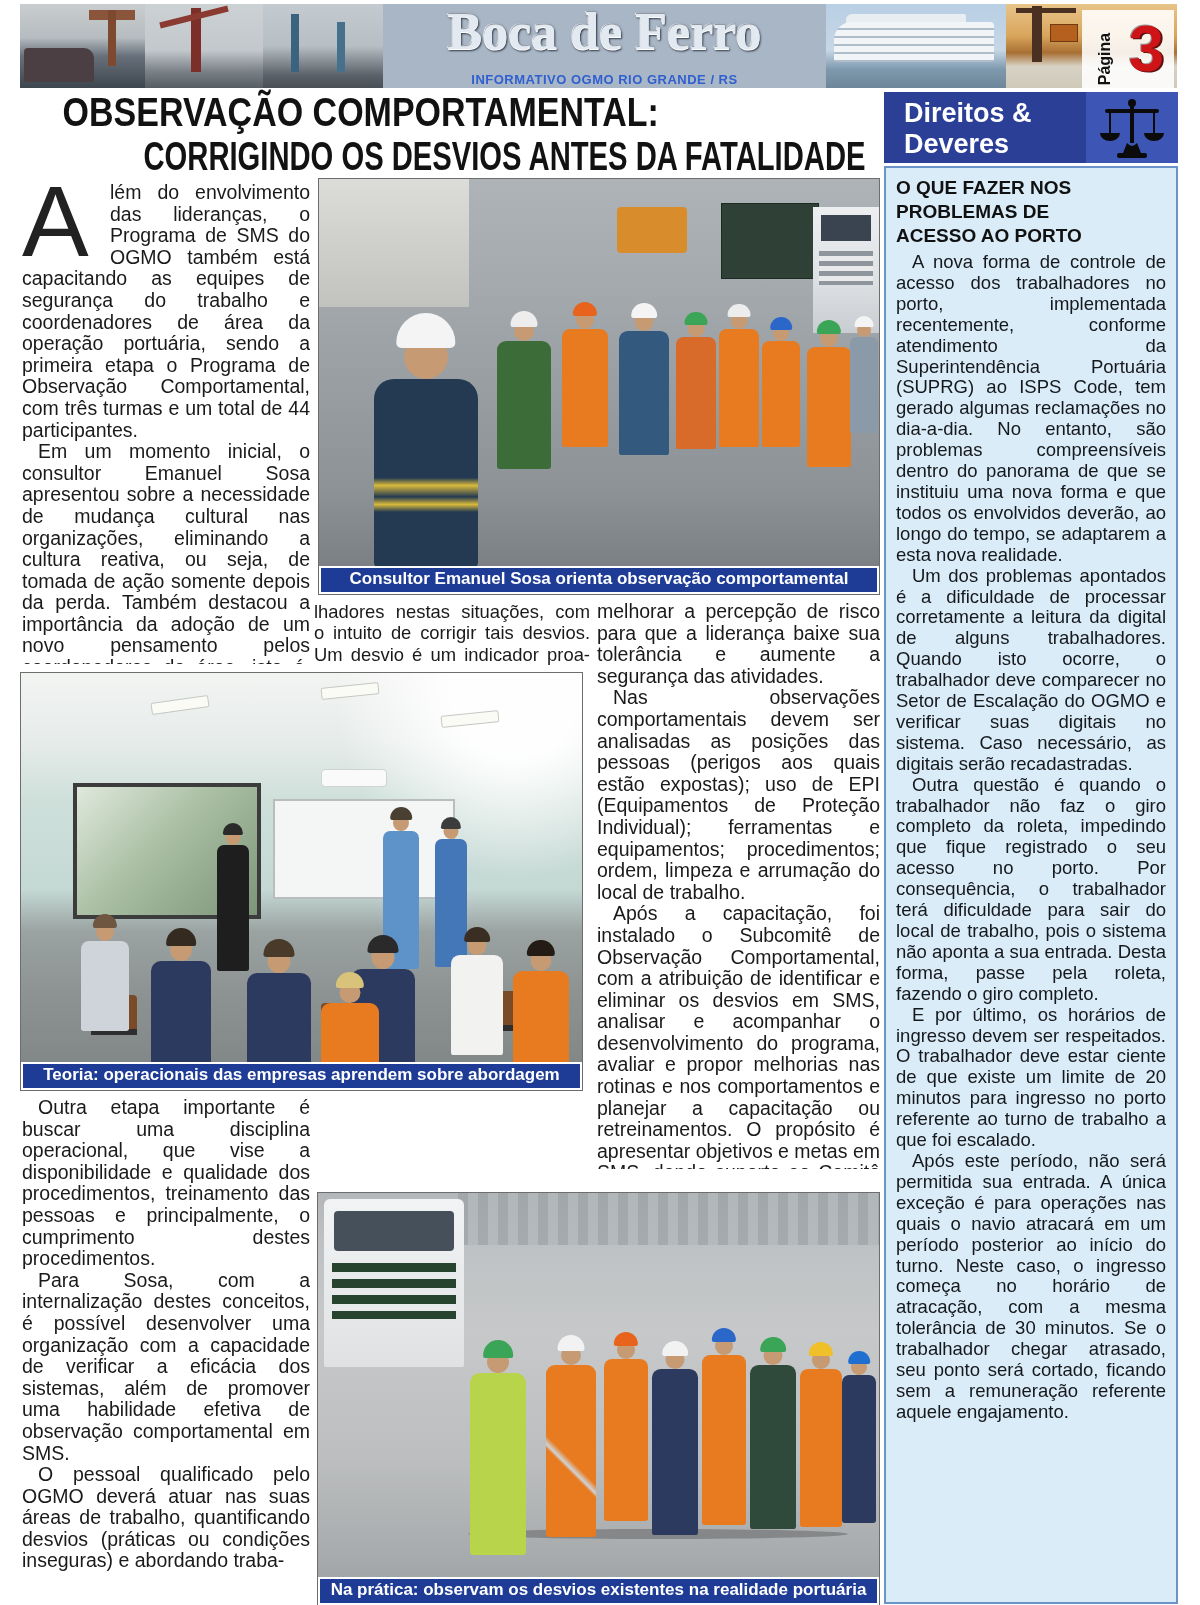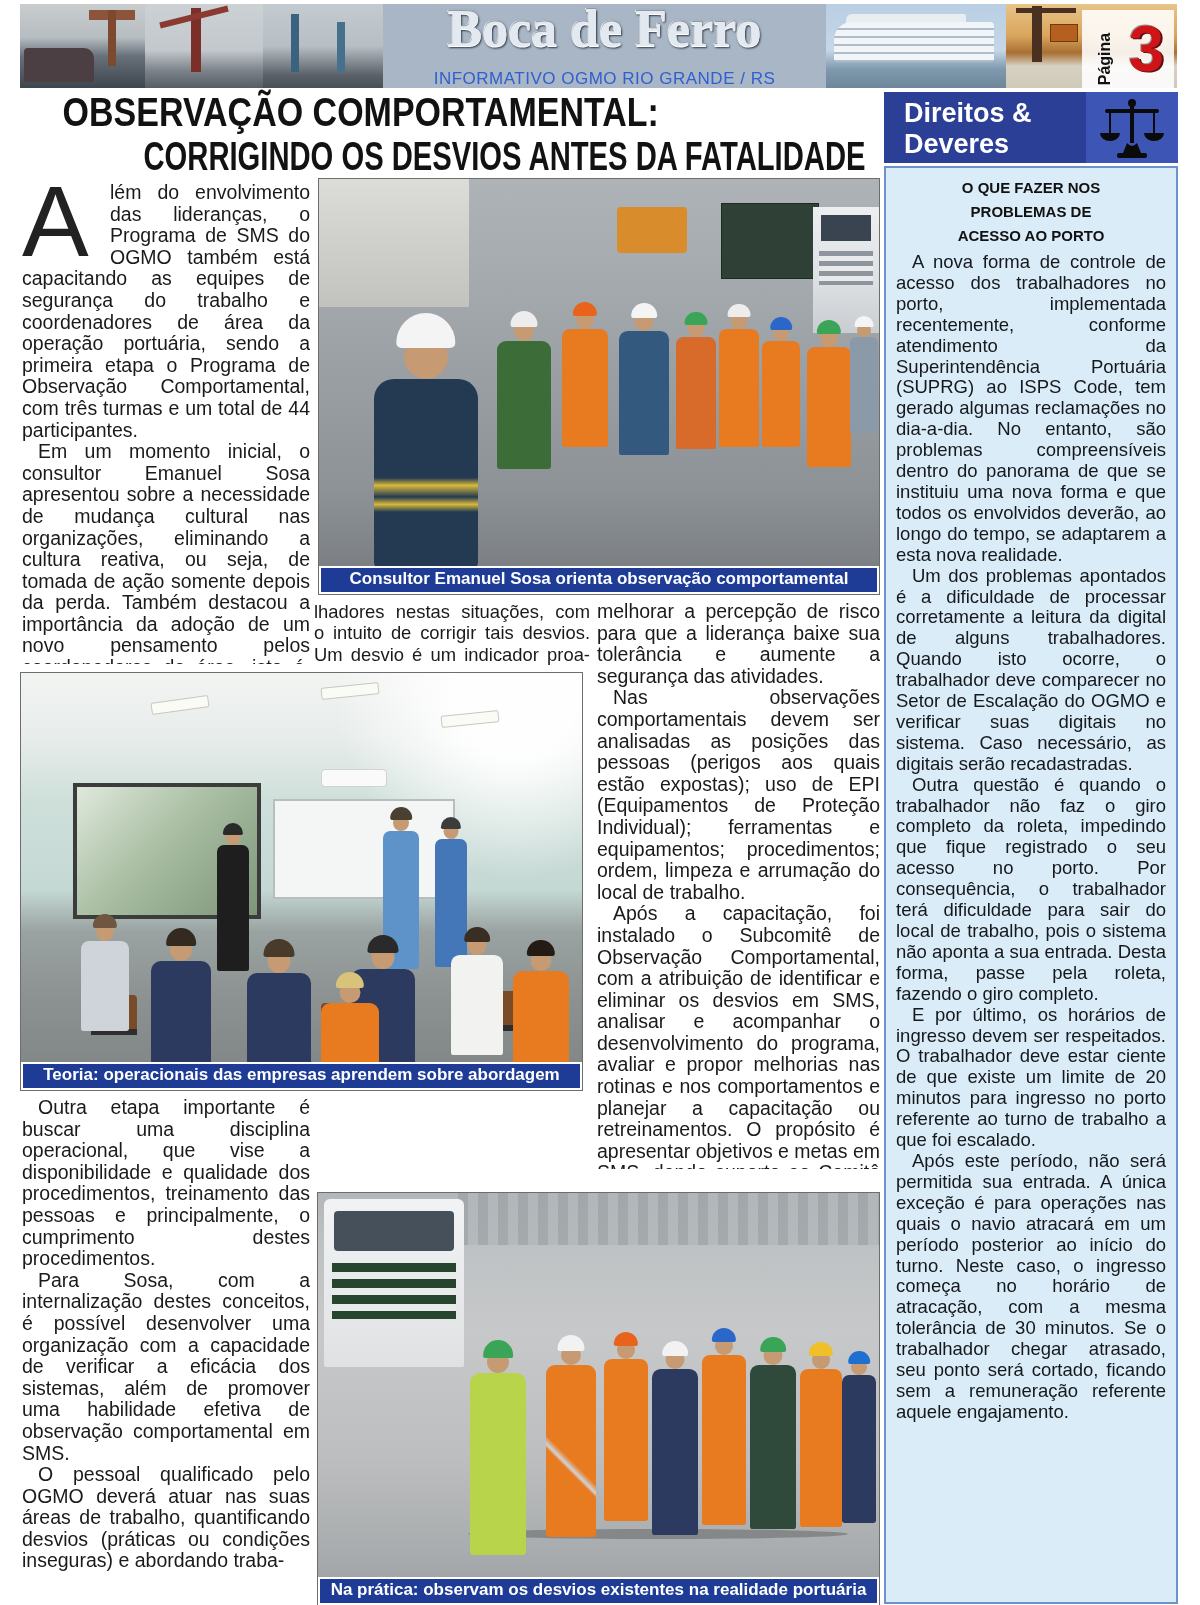--- a/index.html
+++ b/index.html
@@ -16,21 +16,21 @@
      linear-gradient(180deg,#8a553a 18%,transparent 18%);}
   #seg-redcrane{width:118px;background:linear-gradient(180deg,#ccd1d4 0%,#c2c8cc 55%,#7a8188 80%,#565d63 100%);}
   #seg-redcrane .mast{position:absolute;left:46px;top:4px;width:10px;height:64px;background:#7b2f28;}
   #seg-redcrane .arm{position:absolute;left:14px;top:10px;width:70px;height:6px;background:#8a3a30;transform:rotate(-14deg);}
   #seg-bluecranes{width:120px;background:linear-gradient(180deg,#c3cad0 0%,#b7bec4 50%,#5a6168 85%,#494f55 100%);}
   #seg-bluecranes .m1,#seg-bluecranes .m2{position:absolute;top:10px;width:8px;height:58px;background:#39637f;}
   #seg-bluecranes .m1{left:28px;} #seg-bluecranes .m2{left:74px;height:50px;top:18px;background:#46708c;}
   #banner-center{width:443px;background:var(--banner-center-bg,#a9b6c6);display:flex;flex-direction:column;align-items:center;justify-content:center;}
   #banner-title{font-family:"Liberation Serif",serif;font-weight:bold;font-size:52px;line-height:52px;color:#e3e9f0;
      text-shadow:0 1px 0 #ffffff,0 -1px 0 #8f98a3,1px 2px 2px rgba(35,45,58,.85),-1px -1px 1px rgba(255,255,255,.9),0 0 3px #66707e;}
-  #banner-subtitle{font-size:17px;font-weight:normal;letter-spacing:.5px;color:var(--subtitle-color,#2f5fd0);margin-top:14px;}
+  #banner-subtitle{font-size:13px;font-weight:bold;letter-spacing:.5px;color:var(--subtitle-color,#2f5fd0);margin-top:14px;}
   #seg-cruise{width:180px;background:linear-gradient(180deg,#b9cfe4 0%,#c6d7e6 55%,#7e98ad 78%,#6d8699 100%);}
   #seg-cruise .ship{position:absolute;left:8px;top:18px;width:160px;height:40px;background:
       repeating-linear-gradient(180deg,#f2f5f8 0 6px,#aebdc9 6px 8px);border-radius:18px 4px 2px 2px;}
   #seg-cruise .deck{position:absolute;left:20px;top:10px;width:120px;height:10px;background:#e8edf2;border-radius:6px 2px 0 0;}
   #seg-dusk{flex:1;background:linear-gradient(180deg,#e8c489 0%,#d9a55c 38%,#a86f33 58%,#d8d2c4 74%,#cfc9ba 100%);}
   #seg-dusk .crane{position:absolute;left:26px;top:2px;width:10px;height:56px;background:#4a3020;}
   #seg-dusk .jib{position:absolute;left:10px;top:4px;width:60px;height:5px;background:#4a3020;}
   #seg-dusk .box{position:absolute;left:44px;top:20px;width:26px;height:16px;background:#b5601f;border:1px solid #6e3a12;}
   #page-box{position:absolute;right:3px;top:6px;width:92px;height:78px;background:rgba(255,255,255,.88);
       display:flex;align-items:center;justify-content:flex-end;}
@@ -95,21 +95,21 @@
      background:repeating-linear-gradient(180deg,#27442e 0 9px,#e8eaeb 9px 16px);}
   .shadow{position:absolute;height:10px;background:rgba(60,60,60,.35);border-radius:50%;}
 
   
   #sb-header{position:absolute;left:884px;top:92px;width:294px;height:71px;background:var(--sidebar-header-bg,#2c3f97);display:flex;}
   #sb-header .txt{flex:1;color:#fff;font-weight:bold;font-size:27px;line-height:31px;padding:6px 0 0 20px;white-space:pre-line;}
   #sb-icon{width:92px;height:100%;background:#3d55b5;display:flex;align-items:center;justify-content:center;}
   #sb-panel{position:absolute;left:884px;top:166px;width:294px;height:1438px;box-sizing:border-box;
       background:var(--sidebar-panel-bg,#daecf8);border:2px solid var(--sidebar-panel-border,#6c93c9);
       padding:6px 10px;overflow:hidden;}
-  #sb-title{font-weight:bold;font-size:15px;line-height:24px;text-align:center;white-space:pre-line;color:#111;margin:2px 0 4px;}
+  #sb-title{font-weight:bold;font-size:19px;line-height:24px;white-space:pre-line;color:#111;margin:2px 0 4px;}
   #sb-panel p{margin:0;font-size:18.5px;line-height:20.9px;text-align:justify;text-indent:16px;color:#15181c;}
 </style>
 </head>
 <body>
 
 <div id="page">
 
   <div id="banner">
     <div class="seg" id="seg-ship">
       <div class="hull"></div>

